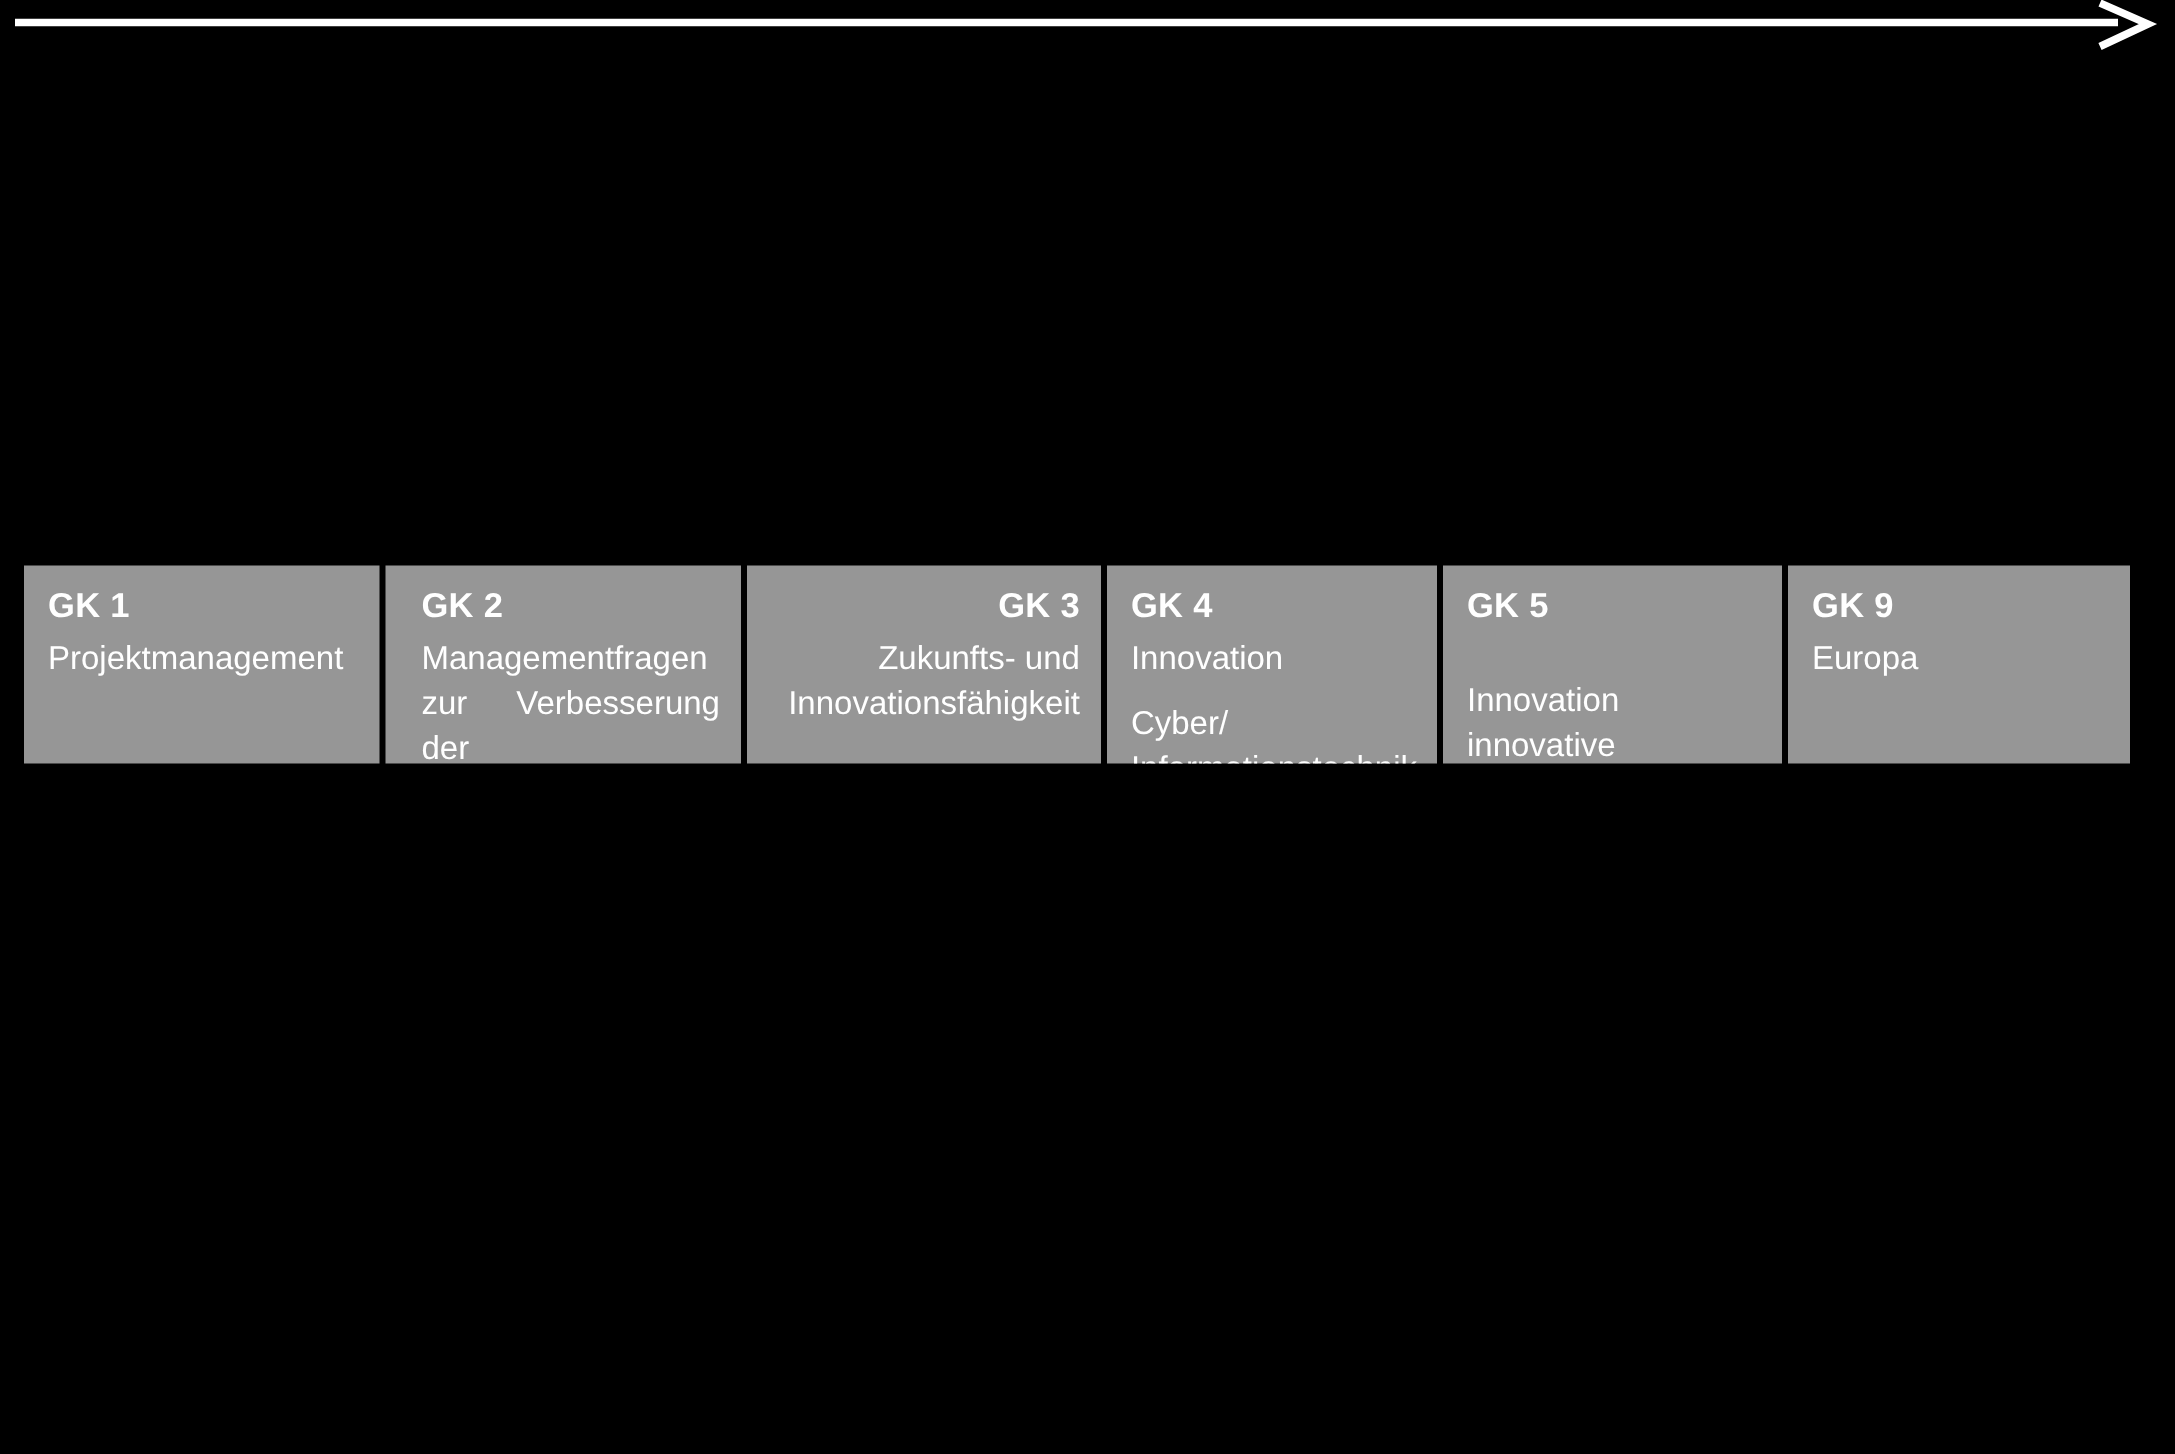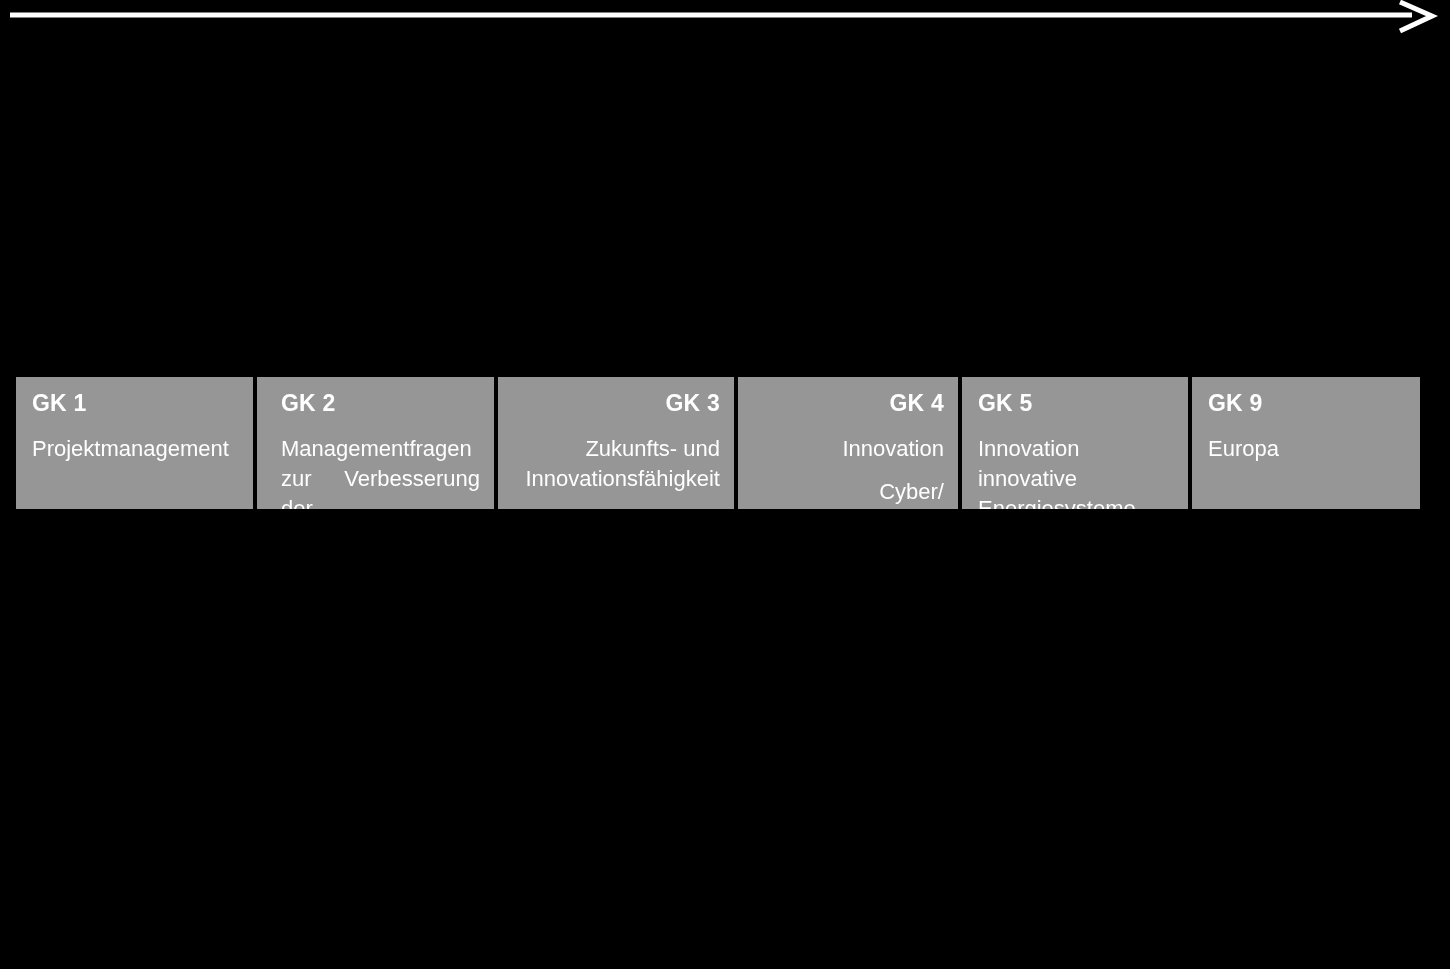--- a/index.html
+++ b/index.html
@@ -46,40 +46,40 @@
     padding: 14px 14px 10px 16px;
     display: flex;
     flex-direction: column;
     overflow: hidden;
   }
 
   .gk-box .gk-title {
     font-size: 23px;
     font-weight: bold;
     line-height: 1.12;
-    margin-bottom: 17px;
+    margin-bottom: 7px;
     letter-spacing: 0.2px;
   }
 
   .gk-box .gk-desc {
     font-size: 22px;
     font-weight: normal;
     line-height: 1.38;
     white-space: pre-line;
   }
   .gk-box .gk-desc + .gk-desc {
     margin-top: 13px;
   }
 
   
   .b1 { width: 238px; }
   .b2 { width: 238px; text-align: justify; padding-left: 24px; }
   .b3 { width: 237px; text-align: right; }
-  .b4 { width: 221px; text-align: right; }
-  .b5 { width: 227px; }
+  .b4 { width: 221px; }
+  .b5 { width: 227px; gap: 28px; }
   .b6 { width: 229px; }
 </style>
 </head>
 <body>
 
 <div class="arrow-wrap">
   <svg width="1450" height="34" viewBox="0 0 1450 34" xmlns="http://www.w3.org/2000/svg">
     <line x1="10" y1="15" x2="1412" y2="15" stroke="#ffffff" stroke-width="5"></line>
     <polyline points="1400,2 1432,16 1400,31" fill="none" stroke="#ffffff" stroke-width="5"></polyline>
   </svg>

